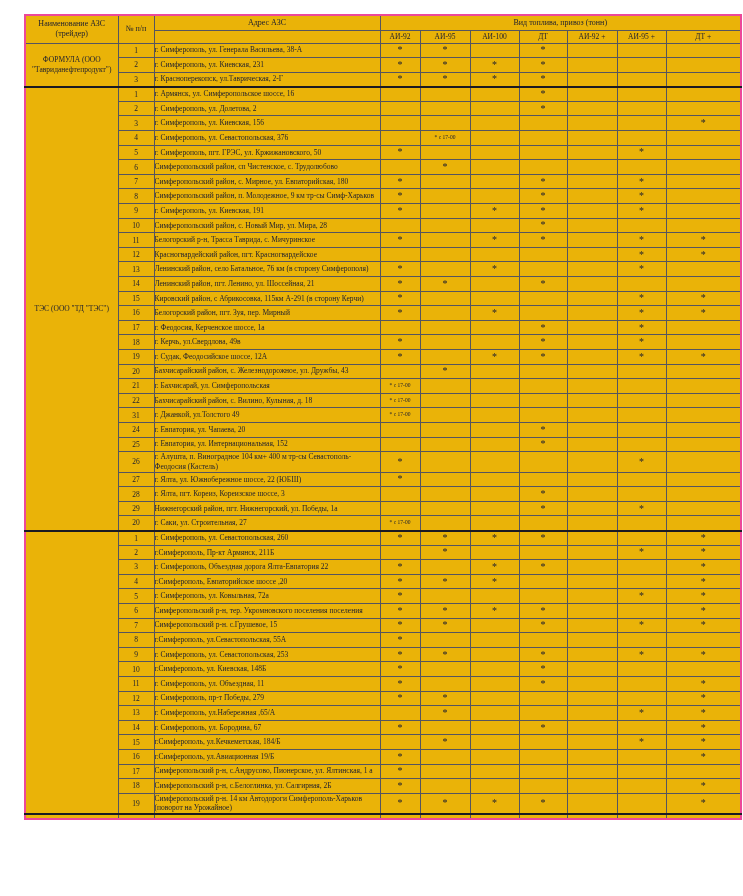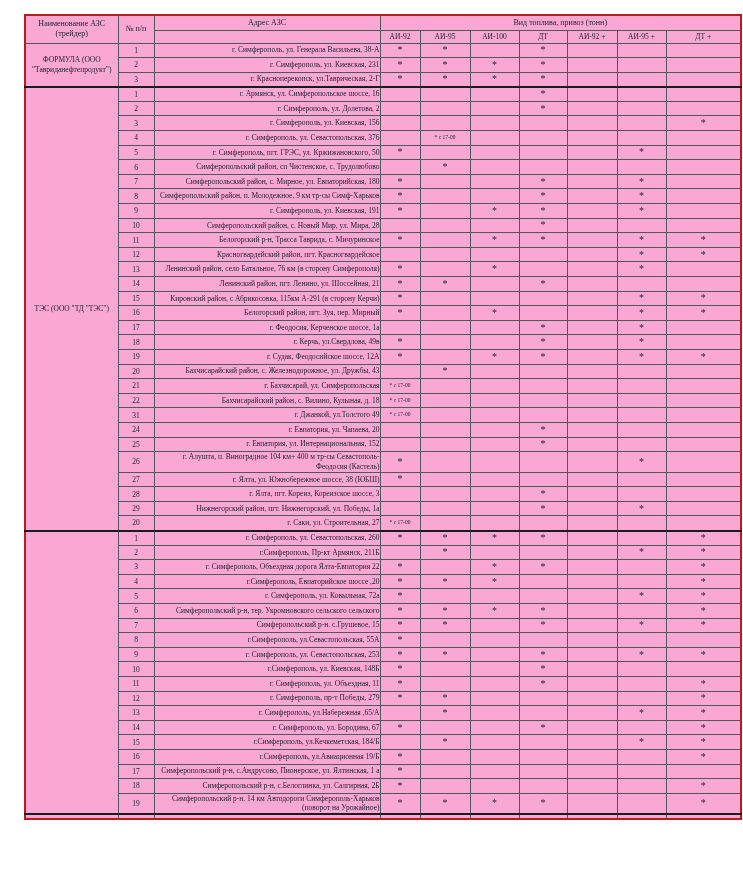--- a/index.html
+++ b/index.html
@@ -15,22 +15,22 @@
   .sheet {
     position: absolute;
     left: 24px;
     top: 14px;
     width: 719px;
   }
   table.azs {
     border-collapse: collapse;
     table-layout: fixed;
     width: 718px;
-    border: 2px solid #b91c1c;
-    background: #f9a8d4;
+    border: 2px solid #ec4899;
+    background: #eab308;
   }
   table.azs col.c-name   { width: 93px; }
   table.azs col.c-num    { width: 36px; }
   table.azs col.c-addr   { width: 226px; }
   table.azs col.c-f92    { width: 40px; }
   table.azs col.c-f95    { width: 50px; }
   table.azs col.c-f100   { width: 49px; }
   table.azs col.c-fdt    { width: 48px; }
   table.azs col.c-f92p   { width: 50px; }
   table.azs col.c-f95p   { width: 49px; }
@@ -64,21 +64,21 @@
     padding: 1px 2px;
     word-wrap: break-word;
     overflow-wrap: break-word;
   }
   td.rownum {
     font-size: 7.5px;
     text-align: center;
   }
   td.addr {
     font-size: 7.5px;
-    text-align: right;
+    text-align: left;
     line-height: 1.3;
     padding: 1px 3px;
     word-wrap: break-word;
     overflow-wrap: break-word;
   }
   td.fuel {
     font-size: 10px;
     text-align: center;
     line-height: 0.6;
   }
@@ -442,21 +442,21 @@
           <td class="fuel">*</td>
           <td class="fuel"></td>
           <td class="fuel"></td>
           <td class="fuel"></td>
           <td class="fuel"></td>
           <td class="fuel">*</td>
           <td class="fuel"></td>
         </tr>
         <tr>
           <td class="rownum">27</td>
-          <td class="addr">г. Ялта, ул. Южнобережное шоссе, 38 (ЮБШ)</td>
+          <td class="addr">г. Ялта, ул. Южнобережное шоссе, 22 (ЮБШ)</td>
           <td class="fuel">*</td>
           <td class="fuel"></td>
           <td class="fuel"></td>
           <td class="fuel"></td>
           <td class="fuel"></td>
           <td class="fuel"></td>
           <td class="fuel"></td>
         </tr>
         <tr>
           <td class="rownum">28</td>
@@ -542,21 +542,21 @@
           <td class="fuel">*</td>
           <td class="fuel"></td>
           <td class="fuel"></td>
           <td class="fuel"></td>
           <td class="fuel"></td>
           <td class="fuel">*</td>
           <td class="fuel">*</td>
         </tr>
         <tr>
           <td class="rownum">6</td>
-          <td class="addr">Симферопольский р-н, тер. Укромновского сельского сельского</td>
+          <td class="addr">Симферопольский р-н, тер. Укромновского поселения поселения</td>
           <td class="fuel">*</td>
           <td class="fuel">*</td>
           <td class="fuel">*</td>
           <td class="fuel">*</td>
           <td class="fuel"></td>
           <td class="fuel"></td>
           <td class="fuel">*</td>
         </tr>
         <tr>
           <td class="rownum">7</td>

